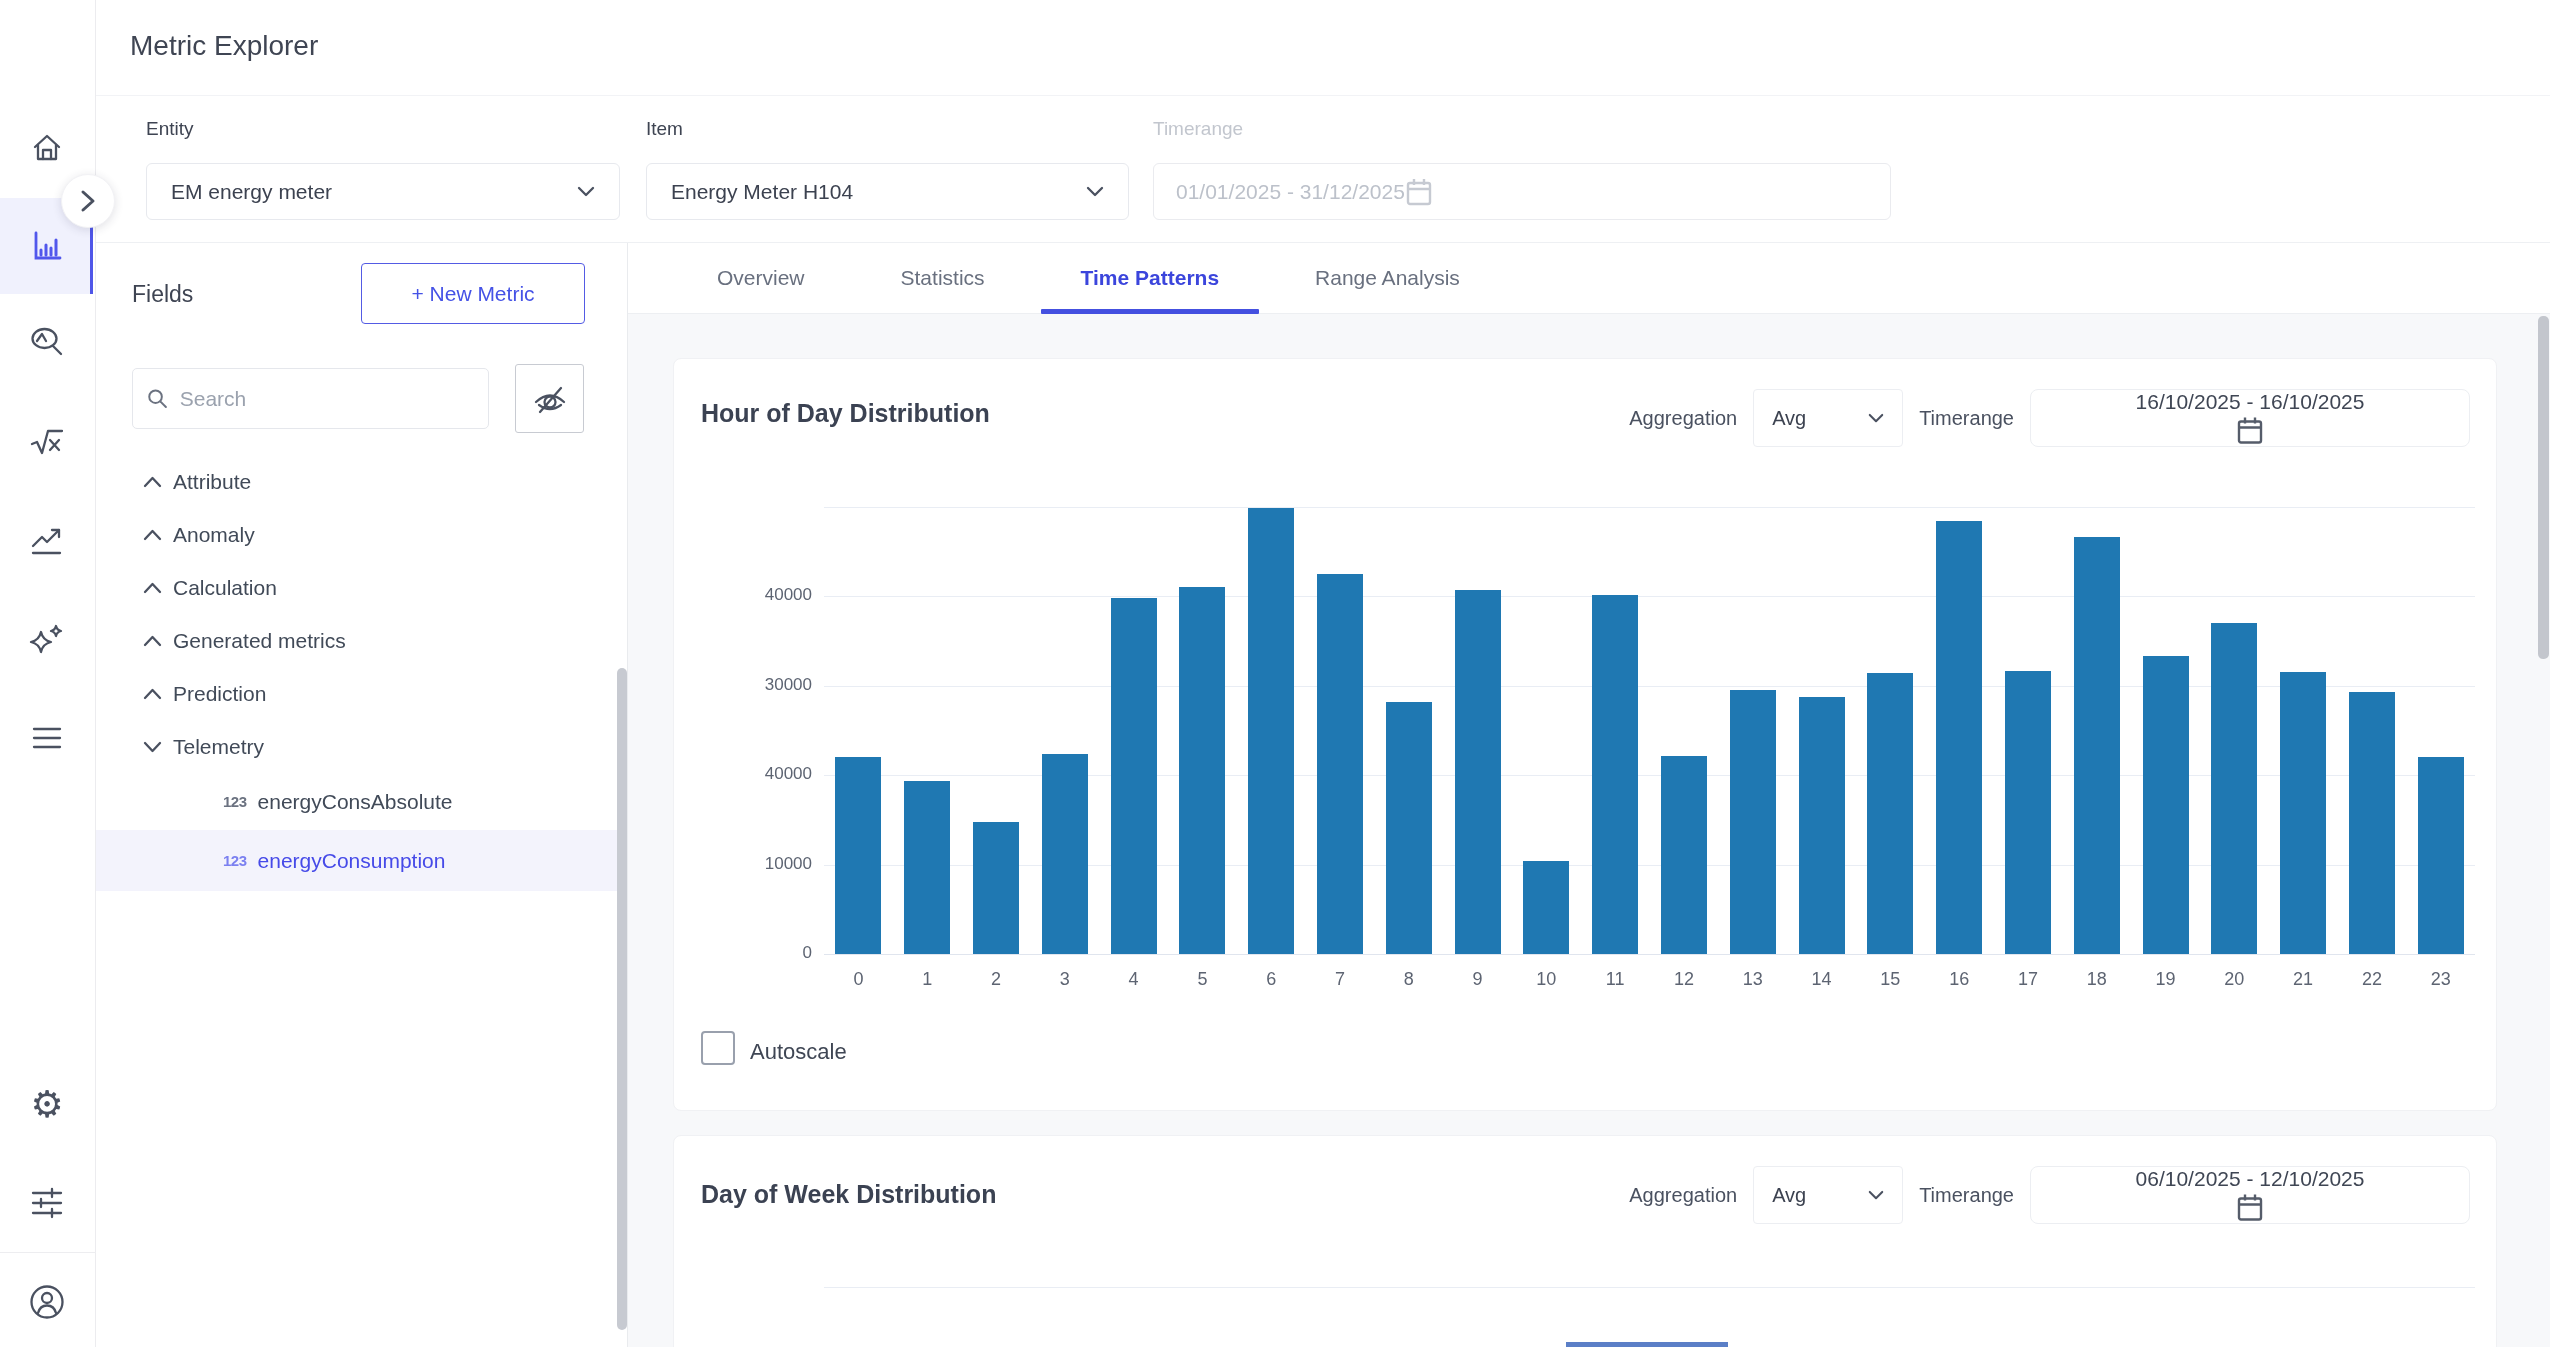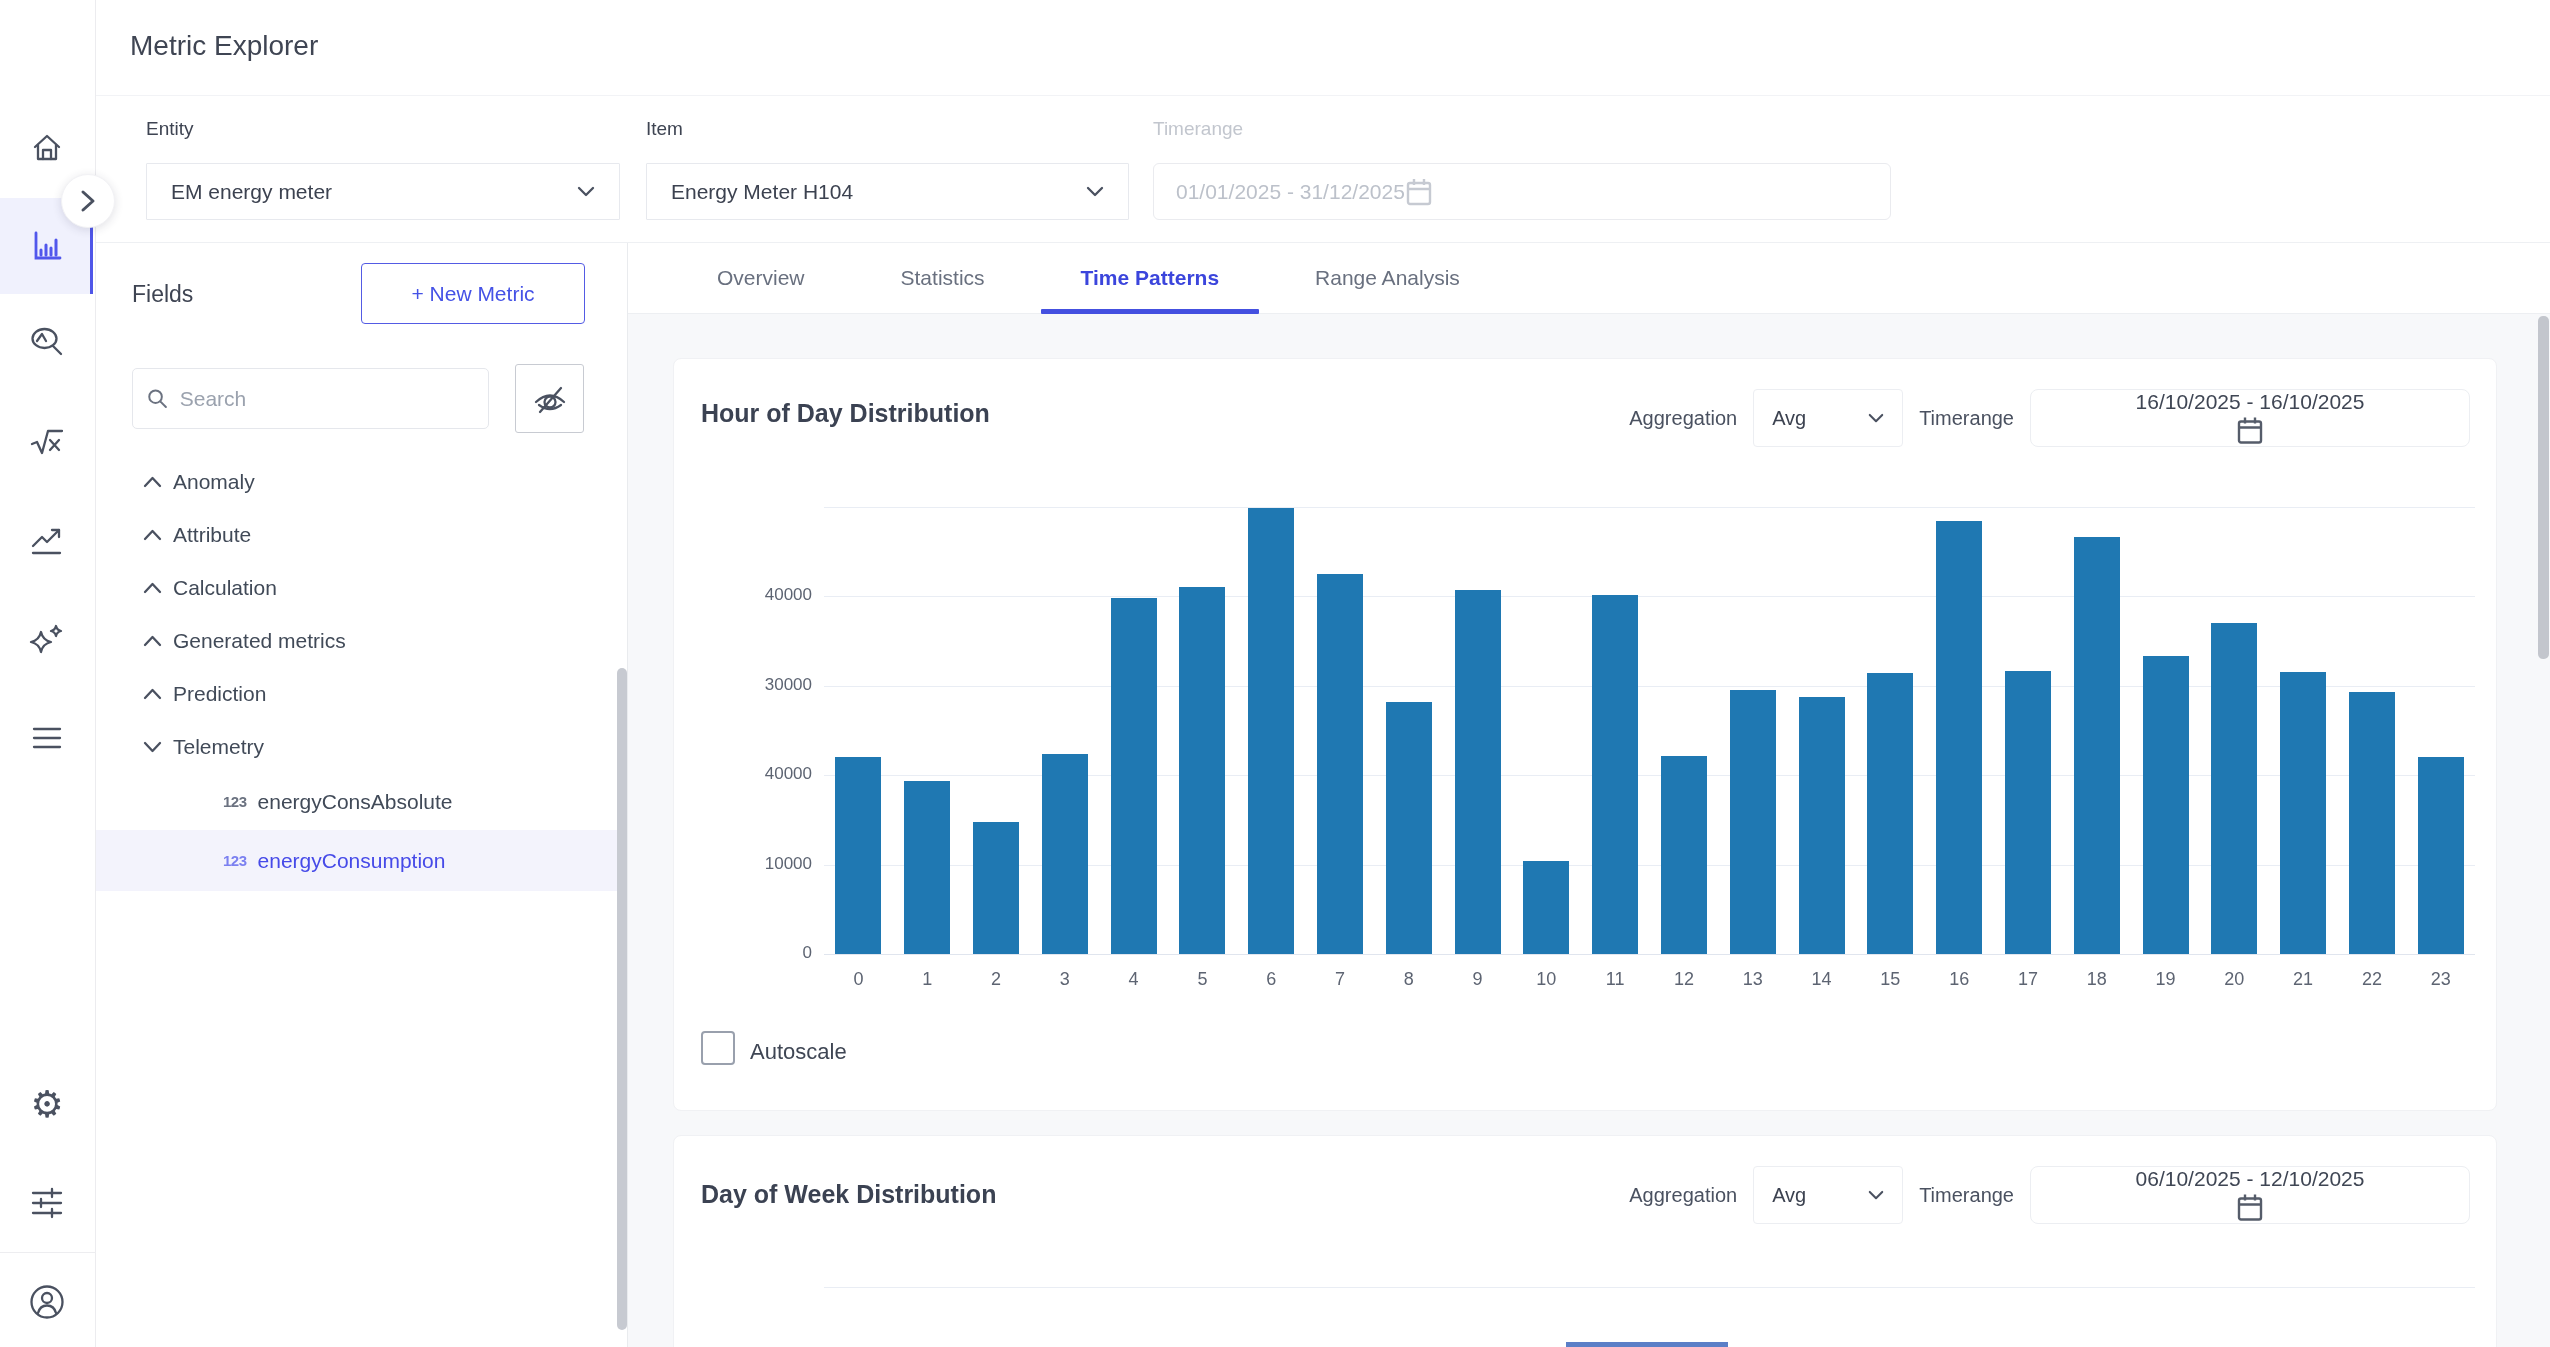--- a/index.html
+++ b/index.html
@@ -20,21 +20,21 @@
     box-shadow:0 2px 10px rgba(40,44,70,.14); border:1px solid #f2f2f5; display:flex; align-items:center; justify-content:center; z-index:9; cursor:pointer; }
 
   
   .app-header { left:96px; top:0; width:2454px; height:96px; border-bottom:1px solid #f2f3f6; background:#fff; }
   .logo-box { position:absolute; left:-74px; top:26px; width:45px; height:45px; }
   .app-title { position:absolute; left:34px; top:30px; font-size:28px; font-weight:500; color:#3f4553; }
 
   
   .filter-label { position:absolute; top:118px; font-size:19px; color:#3e4452; }
   .filter-label.disabled { color:#c2c6ce; }
-  .select-box { position:absolute; top:163px; height:57px; background:#fff; border:1px solid #e7e9ee; border-radius:1px;
+  .select-box { position:absolute; top:163px; height:57px; background:#fff; border:1px solid #e7e9ee; border-radius:6px;
     display:flex; align-items:center; padding:0 24px; font-size:21px; color:#3c4250; cursor:pointer; }
   .select-box .grow { flex:1; }
   .input-box { position:absolute; top:163px; height:57px; background:#fff; border:1px solid #eaebef; border-radius:6px;
     display:flex; align-items:center; padding:0 22px; font-size:21px; cursor:pointer; }
   .input-box.disabled { color:#bcc1ca; }
   .filters-divider { left:96px; top:242px; width:2454px; height:1px; background:#eef0f3; }
 
   
   .fields-panel { left:96px; top:243px; width:532px; height:1104px; background:#fff; border-right:1px solid #e9ebee; }
   .fields-title { position:absolute; left:36px; top:38px; font-size:23px; color:#3e4452; }
@@ -246,29 +246,29 @@
       </svg>
     </button>
 
     <div class="tree" id="tree">
         <div class="tree-row">
           <span class="chev">
             <svg width="19" height="12" viewBox="0 0 19 12">
               <path d="M2 10 L9.5 2 L17 10" class="icon-stroke"></path>
             </svg>
           </span>
+          <span class="lbl">Attribute</span>
+        </div>
+        <div class="tree-row">
+          <span class="chev">
+            <svg width="19" height="12" viewBox="0 0 19 12">
+              <path d="M2 10 L9.5 2 L17 10" class="icon-stroke"></path>
+            </svg>
+          </span>
           <span class="lbl">Anomaly</span>
-        </div>
-        <div class="tree-row">
-          <span class="chev">
-            <svg width="19" height="12" viewBox="0 0 19 12">
-              <path d="M2 10 L9.5 2 L17 10" class="icon-stroke"></path>
-            </svg>
-          </span>
-          <span class="lbl">Attribute</span>
         </div>
         <div class="tree-row">
           <span class="chev">
             <svg width="19" height="12" viewBox="0 0 19 12">
               <path d="M2 10 L9.5 2 L17 10" class="icon-stroke"></path>
             </svg>
           </span>
           <span class="lbl">Calculation</span>
         </div>
         <div class="tree-row">

